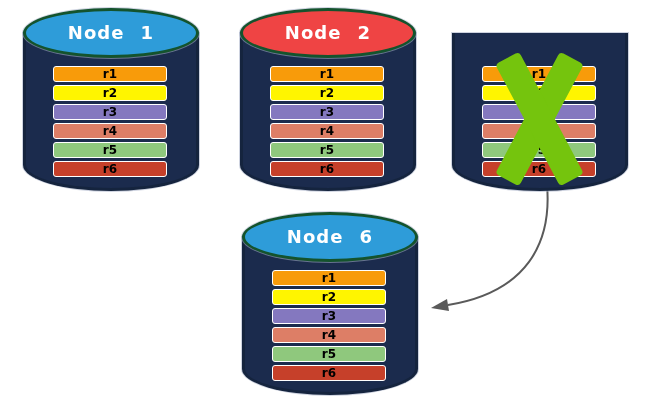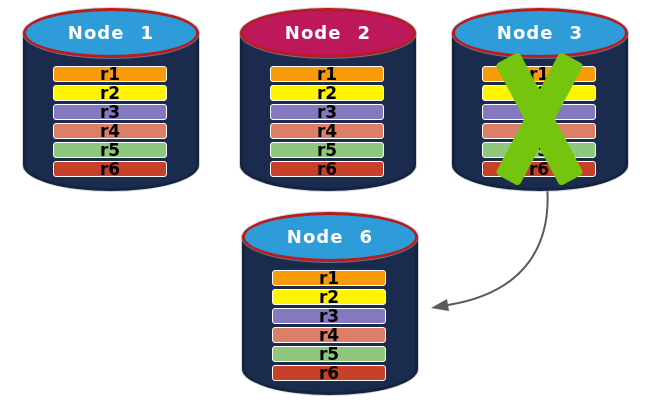--- a/index.html
+++ b/index.html
@@ -13,39 +13,39 @@
     position:absolute;left:0;top:25px;right:0;bottom:0;
     background:#1B2B4D;
     border:3px solid #15243E;border-top:none;
     border-radius:0 0 50% 50% / 0 0 26px 26px;
     box-sizing:border-box;
     box-shadow:0 0 0 1px rgba(165,175,198,.55);
   }
   .cyl-top{
     position:absolute;left:0;top:0;right:0;height:50px;
     background:#2E9CD9;
-    border:3px solid #b91c1c;border-radius:50%;
+    border:3px solid #14532d;border-radius:50%;
     box-sizing:border-box;
     box-shadow:0 0 0 1px rgba(165,175,198,.55);
     display:flex;align-items:center;justify-content:center;
   }
   .node-title{
     color:#FFFFFF;font-weight:700;font-size:18px;line-height:1;
     letter-spacing:1px;word-spacing:9px;white-space:nowrap;
   }
   .rows{
     position:absolute;left:30px;top:58px;width:114px;
     display:flex;flex-direction:column;gap:3px;
   }
   .row{
     height:16px;border:1px solid #FFFFFF;border-radius:3px;
     box-sizing:border-box;display:flex;align-items:center;justify-content:center;
   }
   .row-label{
-    color:#000000;font-weight:700;font-size:17px;line-height:1;
+    color:#000000;font-weight:700;font-size:12px;line-height:1;
   }
   .x-mark{position:absolute;left:0;top:0;width:176px;height:183px;z-index:3;}
   .x-stroke{
     position:absolute;left:74px;top:42px;width:27px;height:138px;
     background:#75C40D;border-radius:4px;
   }
   .x-stroke.s1{transform:rotate(28deg);}
   .x-stroke.s2{transform:rotate(-28deg);}
 </style>
 </head>
@@ -100,21 +100,21 @@
       <div class="row" style="background-color: rgb(221, 126, 102);">
           <span class="row-label">r4</span>
         </div>
       <div class="row" style="background-color: rgb(143, 200, 125);">
           <span class="row-label">r5</span>
         </div>
       <div class="row" style="background-color: rgb(198, 64, 42);">
           <span class="row-label">r6</span>
         </div>
     </div>
-    <div class="cyl-top" style="background-color: #be185d;">
+    <div class="cyl-top" style="background-color: #ef4444;">
       <span class="node-title">Node 2</span>
     </div>
   </div>
 
   <div class="node" style="left:452px;top:8px">
     <div class="cyl-body" style="background-color: rgb(27, 43, 77);"></div>
     <div class="rows">
       <div class="row" style="background-color: rgb(248, 155, 10);">
           <span class="row-label">r1</span>
         </div>
@@ -126,23 +126,20 @@
         </div>
       <div class="row" style="background-color: rgb(221, 126, 102);">
           <span class="row-label">r4</span>
         </div>
       <div class="row" style="background-color: rgb(143, 200, 125);">
           <span class="row-label">r5</span>
         </div>
       <div class="row" style="background-color: rgb(198, 64, 42);">
           <span class="row-label">r6</span>
         </div>
-    </div>
-    <div class="cyl-top" style="background-color: rgb(46, 156, 217);">
-      <span class="node-title">Node 3</span>
     </div>
     <div class="x-mark">
       <div class="x-stroke s1" style="background-color: rgb(117, 196, 13);"></div>
       <div class="x-stroke s2" style="background-color: rgb(117, 196, 13);"></div>
     </div>
   </div>
 
   <div class="node" style="left:242px;top:212px">
     <div class="cyl-body" style="background-color: rgb(27, 43, 77);"></div>
     <div class="rows">

